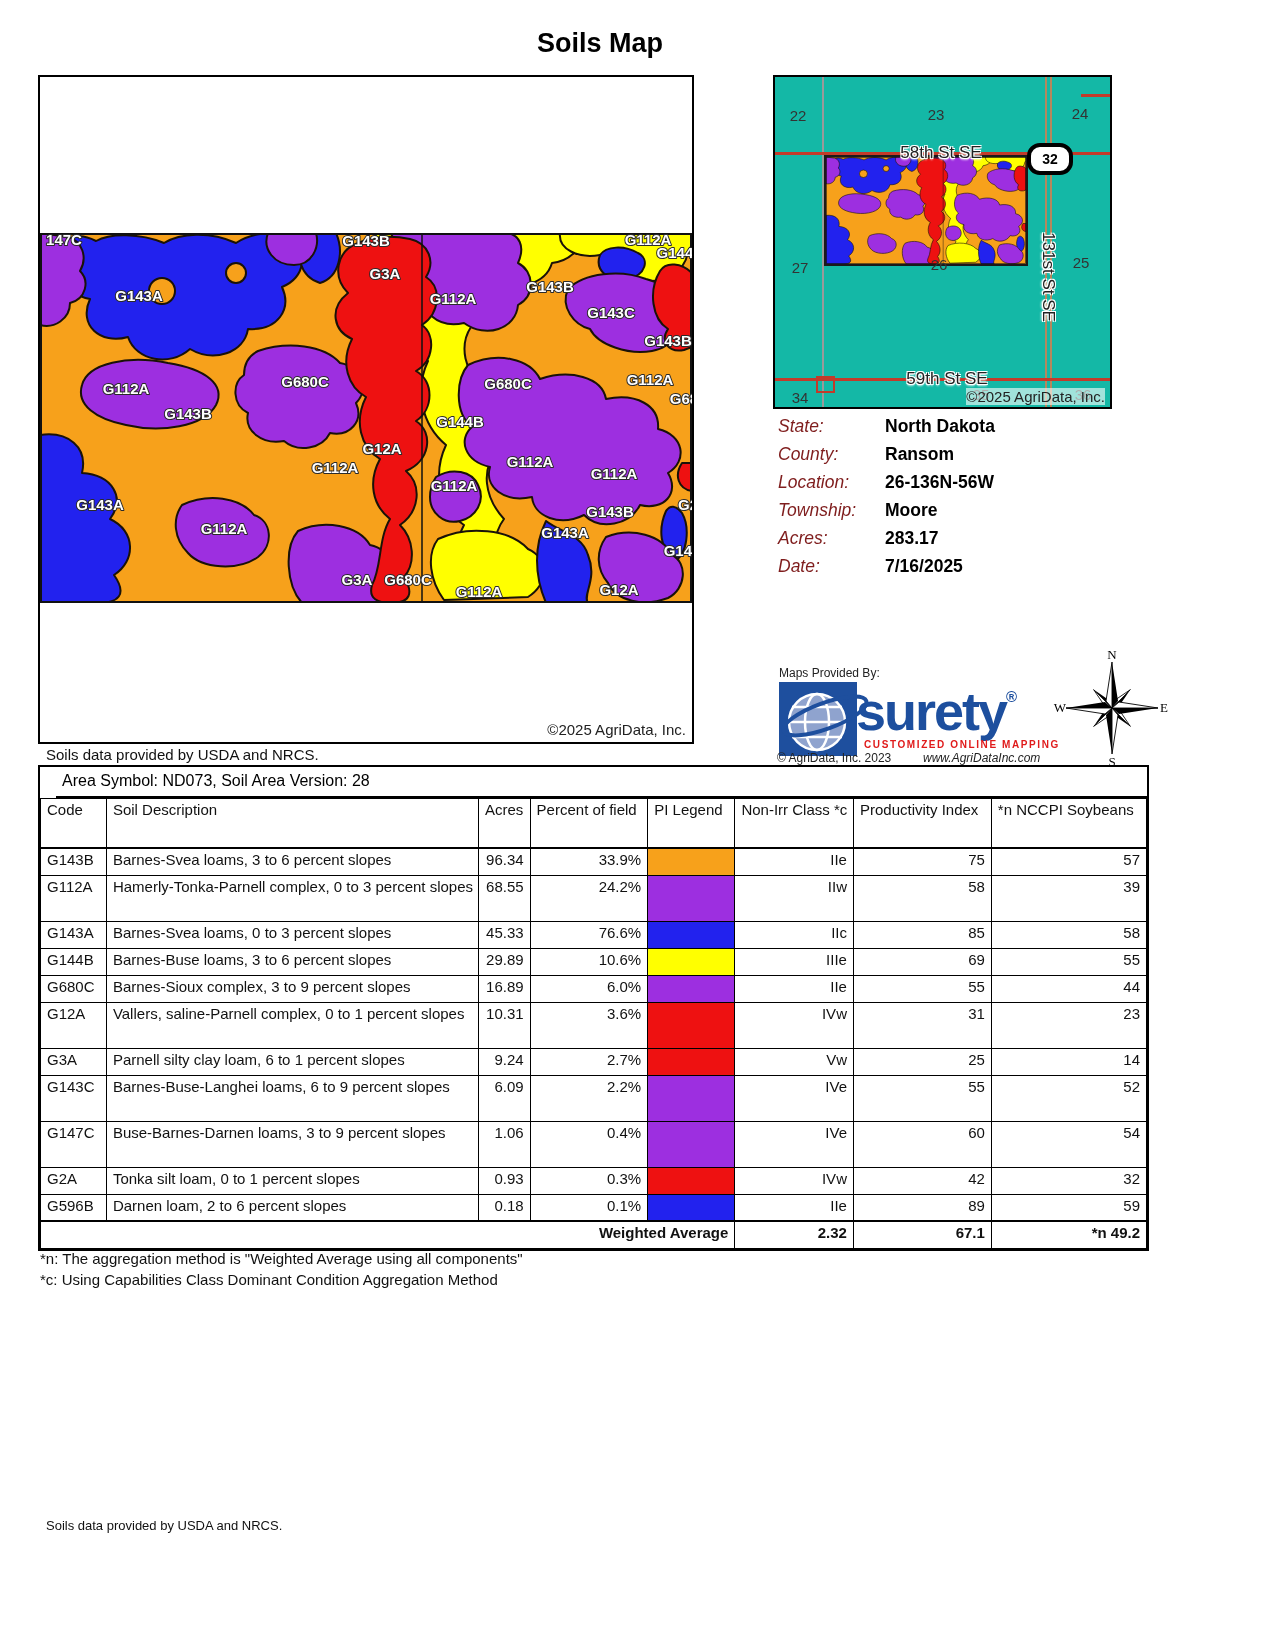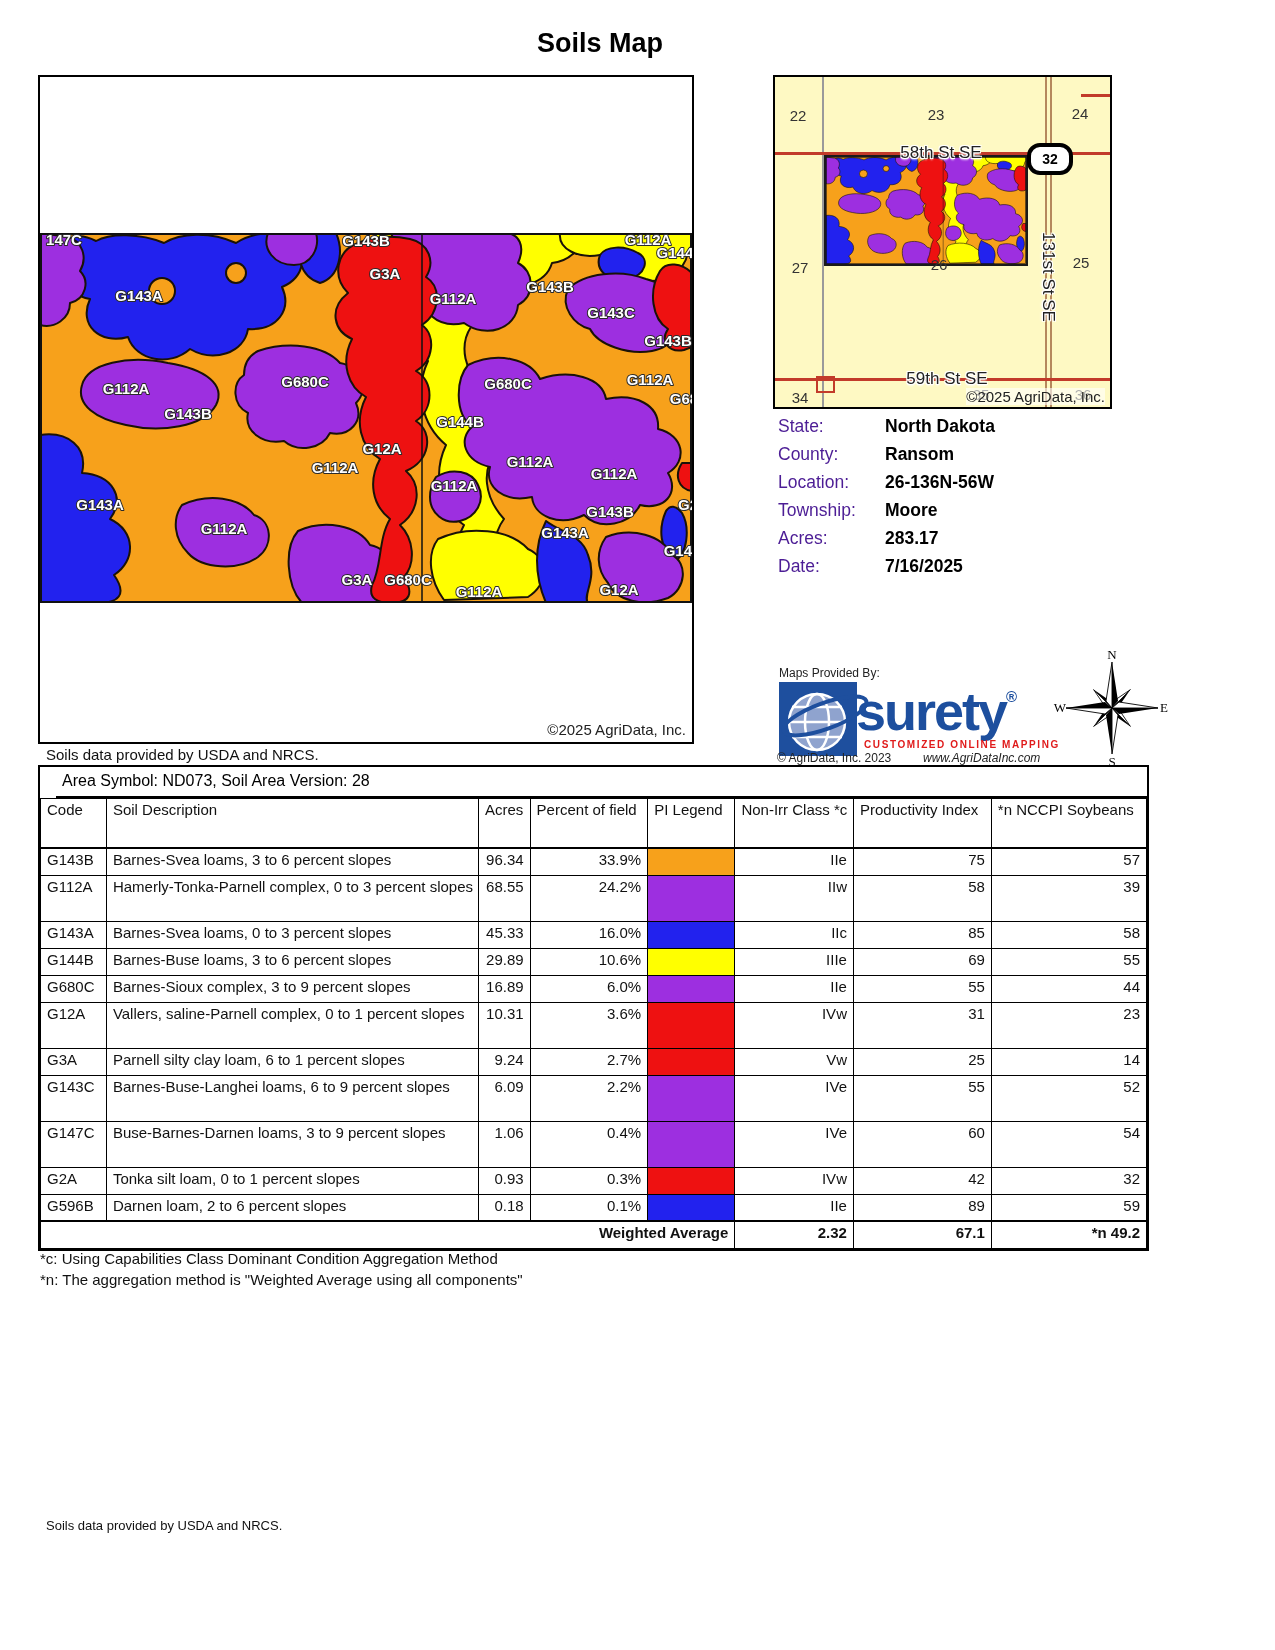--- a/index.html
+++ b/index.html
@@ -7,39 +7,39 @@
   .title{position:absolute;left:0;top:28px;width:1200px;text-align:center;font-size:27px;font-weight:bold;color:#000;}
 
   
   .map-box{position:absolute;left:38px;top:75px;width:652px;height:665px;border:2px solid #000;background:#fff;}
   .soil-svg{position:absolute;left:0;top:156px;}
   .map-copy{position:absolute;right:6px;bottom:4px;font-size:15px;color:#222;}
   .map-note{position:absolute;left:46px;top:746px;font-size:15px;color:#111;}
   .ml{font:bold 15px "Liberation Sans",sans-serif;fill:#fff;stroke:#2a2a2a;stroke-width:2px;paint-order:stroke;stroke-linejoin:round;text-anchor:middle;}
 
   
-  .loc-box{position:absolute;left:773px;top:75px;width:335px;height:330px;border:2px solid #000;background:#fef9c3;}
+  .loc-box{position:absolute;left:773px;top:75px;width:335px;height:330px;border:2px solid #000;background:#14b8a6;}
   .sec-num{position:absolute;transform:translate(-50%,-50%);font-size:15px;color:#333;}
   .street-h{position:absolute;height:0;border-top:3px solid #c23b2a;}
   .street-label{position:absolute;transform:translate(-50%,-50%);font-size:17px;color:#222;white-space:nowrap;
     text-shadow:-1px -1px 0 #fff,1px -1px 0 #fff,-1px 1px 0 #fff,1px 1px 0 #fff,0 2px 2px #fff;}
   .street-label.vert{transform:translate(-50%,-50%) rotate(90deg);}
   .gray-line{position:absolute;width:2px;background:#9a9a9a;}
   .tan-line{position:absolute;width:2px;background:#b5885d;}
   .badge{position:absolute;left:252px;top:66px;width:38px;height:24px;background:#fff;border:4px solid #000;border-radius:13px;
     font-size:14px;font-weight:bold;text-align:center;line-height:24px;color:#000;}
   .mini-map{position:absolute;left:51px;top:80px;width:200px;height:107px;outline:2px solid #1a1a1a;}
   .loc-copy{position:absolute;right:5px;bottom:2px;font-size:15px;color:#222;background:rgba(255,255,255,.6);}
   .red-notch{position:absolute;left:41px;top:299px;width:15px;height:13px;border:2px solid #c23b2a;}
   .red-stub{position:absolute;left:306px;top:17px;width:29px;height:0;border-top:3px solid #c23b2a;}
 
   
   .info-list{position:absolute;left:778px;top:412px;width:340px;}
   .info-row{display:flex;height:28px;align-items:center;font-size:17.5px;}
-  .info-row .lbl{width:107px;color:#4c1d95;}
+  .info-row .lbl{width:107px;color:#7f1d1d;font-style:italic;}
   .info-row .val{font-weight:bold;color:#000;}
 
   
   .provided{position:absolute;left:779px;top:666px;font-size:12px;color:#222;}
   .logo-sq{position:absolute;left:779px;top:682px;}
   .surety{position:absolute;left:856px;top:684px;font-size:54px;font-weight:bold;color:#1d4f9e;letter-spacing:-2px;line-height:1;}
   .surety sup{font-size:15px;vertical-align:28px;letter-spacing:0;}
   .tagline{position:absolute;left:864px;top:739px;font-size:10px;font-weight:bold;color:#e01b1b;letter-spacing:1.6px;}
   .brand-copy{position:absolute;left:777px;top:751px;font-size:12px;color:#222;}
   .brand-web{position:absolute;left:923px;top:751px;font-size:12px;color:#222;font-style:italic;}
@@ -291,21 +291,21 @@
             <td class="num">24.2%</td>
             <td style="background-color: rgb(157, 47, 224);"></td>
             <td class="num">IIw</td>
             <td class="num">58</td>
             <td class="num">39</td>
           </tr>
         <tr>
             <td>G143A</td>
             <td>Barnes-Svea loams, 0 to 3 percent slopes</td>
             <td class="num">45.33</td>
-            <td class="num">16.0%</td>
+            <td class="num">76.6%</td>
             <td style="background-color: rgb(34, 34, 238);"></td>
             <td class="num">IIc</td>
             <td class="num">85</td>
             <td class="num">58</td>
           </tr>
         <tr>
             <td>G144B</td>
             <td>Barnes-Buse loams, 3 to 6 percent slopes</td>
             <td class="num">29.89</td>
             <td class="num">10.6%</td>
@@ -388,19 +388,19 @@
           <td class="wlabel" colspan="5">Weighted Average</td>
           <td class="num">2.32</td>
           <td class="num">67.1</td>
           <td class="num">*n 49.2</td>
         </tr>
       </tbody>
     </table>
   </div>
 
   <div class="footnotes">
+    <div>*n: The aggregation method is "Weighted Average using all components"</div>
     <div>*c: Using Capabilities Class Dominant Condition Aggregation Method</div>
-    <div>*n: The aggregation method is "Weighted Average using all components"</div>
   </div>
 
   <div class="footer-note">Soils data provided by USDA and NRCS.</div>
 
 </div>
 
 </body></html>

